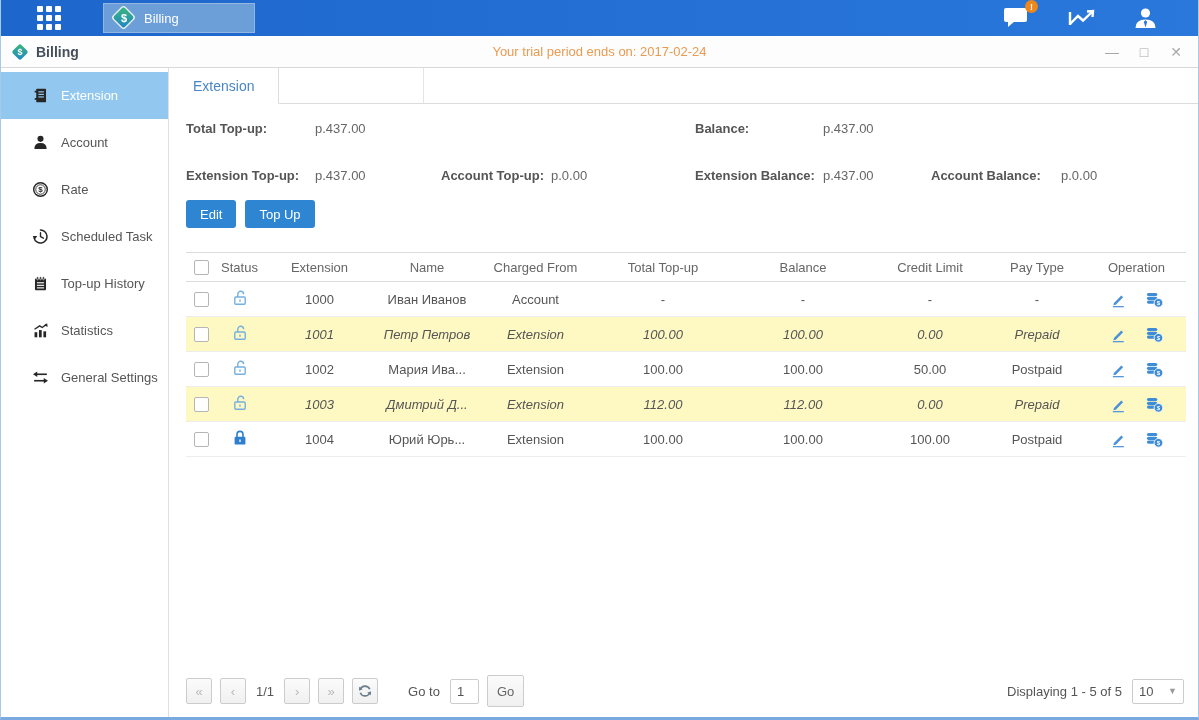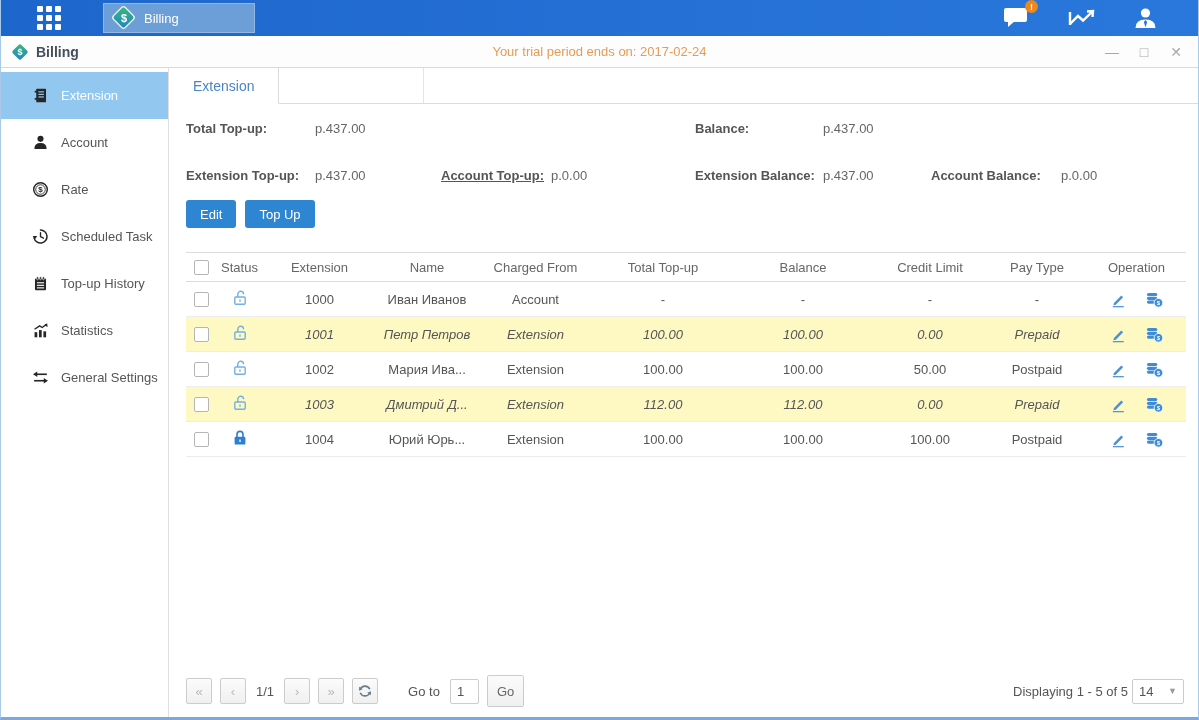--- a/index.html
+++ b/index.html
@@ -44,21 +44,21 @@
   .main { flex:1; position:relative; background:#fff; }
   .tabstrip { height:36px; display:flex; border-bottom:1px solid #dcdcdc; }
   .tab { padding:0 24px; display:flex; align-items:center; font-size:14px; color:#4a86c7; background:#fff; border-right:1px solid #dcdcdc; margin-bottom:-1px; border-bottom:1px solid #fff; cursor:pointer; }
   .tab-spacer { width:145px; border-right:1px solid #e4e4e4; }
 
   .summary { padding:14px 0 0 17px; font-size:13px; color:#666; display:flex; }
   .sum-col { display:flex; flex-direction:column; gap:26px; }
   .sum-col.left { width:509px; }
   .sum-row { display:flex; align-items:center; height:21px; }
   .sum-label { font-weight:bold; color:#555; }
-  .w129 { width:129px; } .w126 { width:126px; } .w110 { width:110px;text-decoration:underline; } .w128 { width:128px; } .w108 { width:108px; } .w130 { width:130px; }
+  .w129 { width:129px; } .w126 { width:126px; } .w110 { width:110px; } .w128 { width:128px; } .w108 { width:108px; } .w130 { width:130px; }
 
   .btn-row { margin:14px 0 0 17px; display:flex; gap:9px; }
   .btn-blue { background:#2e86d3; color:#fff; border:none; font-size:13px; font-family:inherit; padding:0 14px; height:28px; border-radius:3px; cursor:pointer; }
 
   
   .tablewrap { margin:24px 0 0 17px; width:1000px; font-size:13px; color:#555; }
   .trow { display:grid; grid-template-columns:30px 47px 113px 102px 115px 140px 140px 114px 100px 99px; align-items:center; height:35px; border-bottom:1px solid #ededed; }
   .trow.head { height:30px; border-top:1px solid #dcdcdc; border-bottom:1px solid #dcdcdc; color:#666; }
   .trow.stripe { background:#fef9c3;font-style:italic; }
   .cell { text-align:center; overflow:hidden; white-space:nowrap; }
@@ -67,21 +67,21 @@
   .ops { display:flex; justify-content:center; align-items:center; gap:18px; }
   .op { cursor:pointer; display:flex; }
 
   
   .pagefoot { position:absolute; left:17px; right:14px; bottom:10px; display:flex; align-items:center; }
   .pg-btn { width:26px; height:26px; border:1px solid #ccc; background:linear-gradient(#fbfbfb,#f0f0f0); border-radius:2px; color:#b9b9b9; font-size:13px; display:flex; align-items:center; justify-content:center; cursor:pointer; margin-right:8px; }
   .pg-num { color:#555; font-size:13px; margin:0 10px 0 2px; }
   .goto-label { color:#555; font-size:13px; margin:0 10px 0 22px; }
   .goto-input { width:29px; height:25px; border:1px solid #ccc; border-radius:2px; font-size:13px; color:#555; padding-left:6px; font-family:inherit; }
   .go-btn { margin-left:8px; height:32px; padding:0 9px; border:1px solid #ccc; background:linear-gradient(#fbfbfb,#f0f0f0); border-radius:2px; color:#666; font-size:13px; font-family:inherit; cursor:pointer; }
-  .foot-right { margin-left:auto; display:flex; align-items:center; gap:4px; }
+  .foot-right { margin-left:auto; display:flex; align-items:center; gap:10px; }
   .displaying { color:#555; font-size:13px; }
   .pagesize { width:52px; height:25px; border:1px solid #ccc; border-radius:2px; display:flex; align-items:center; padding:0 6px; color:#555; font-size:13px; cursor:pointer; background:#fff; }
   .pagesize .arr { margin-left:auto; color:#9a9a9a; font-size:9px; }
 </style>
 </head>
 <body>
 
 <div class="screen">
 
   <div class="topbar">
@@ -455,20 +455,20 @@
             <path d="M2.5 10 a6 6 0 0 0 11 0"></path>
             <polygon points="14.8,12.8 14.8,8.4 10.6,10" fill="#6b7e8c" stroke="none"></polygon>
           </svg>
         </div>
         <span class="goto-label">Go to</span>
         <input class="goto-input" value="1" style="">
         <button class="go-btn">Go</button>
         <div class="foot-right">
           <span class="displaying">Displaying 1 - 5 of 5</span>
           <div class="pagesize">
-            <span>14</span>
+            <span>10</span>
             <span class="arr">▼</span>
           </div>
         </div>
       </div>
     </div>
   </div>
 </div>
 
 </body></html>

